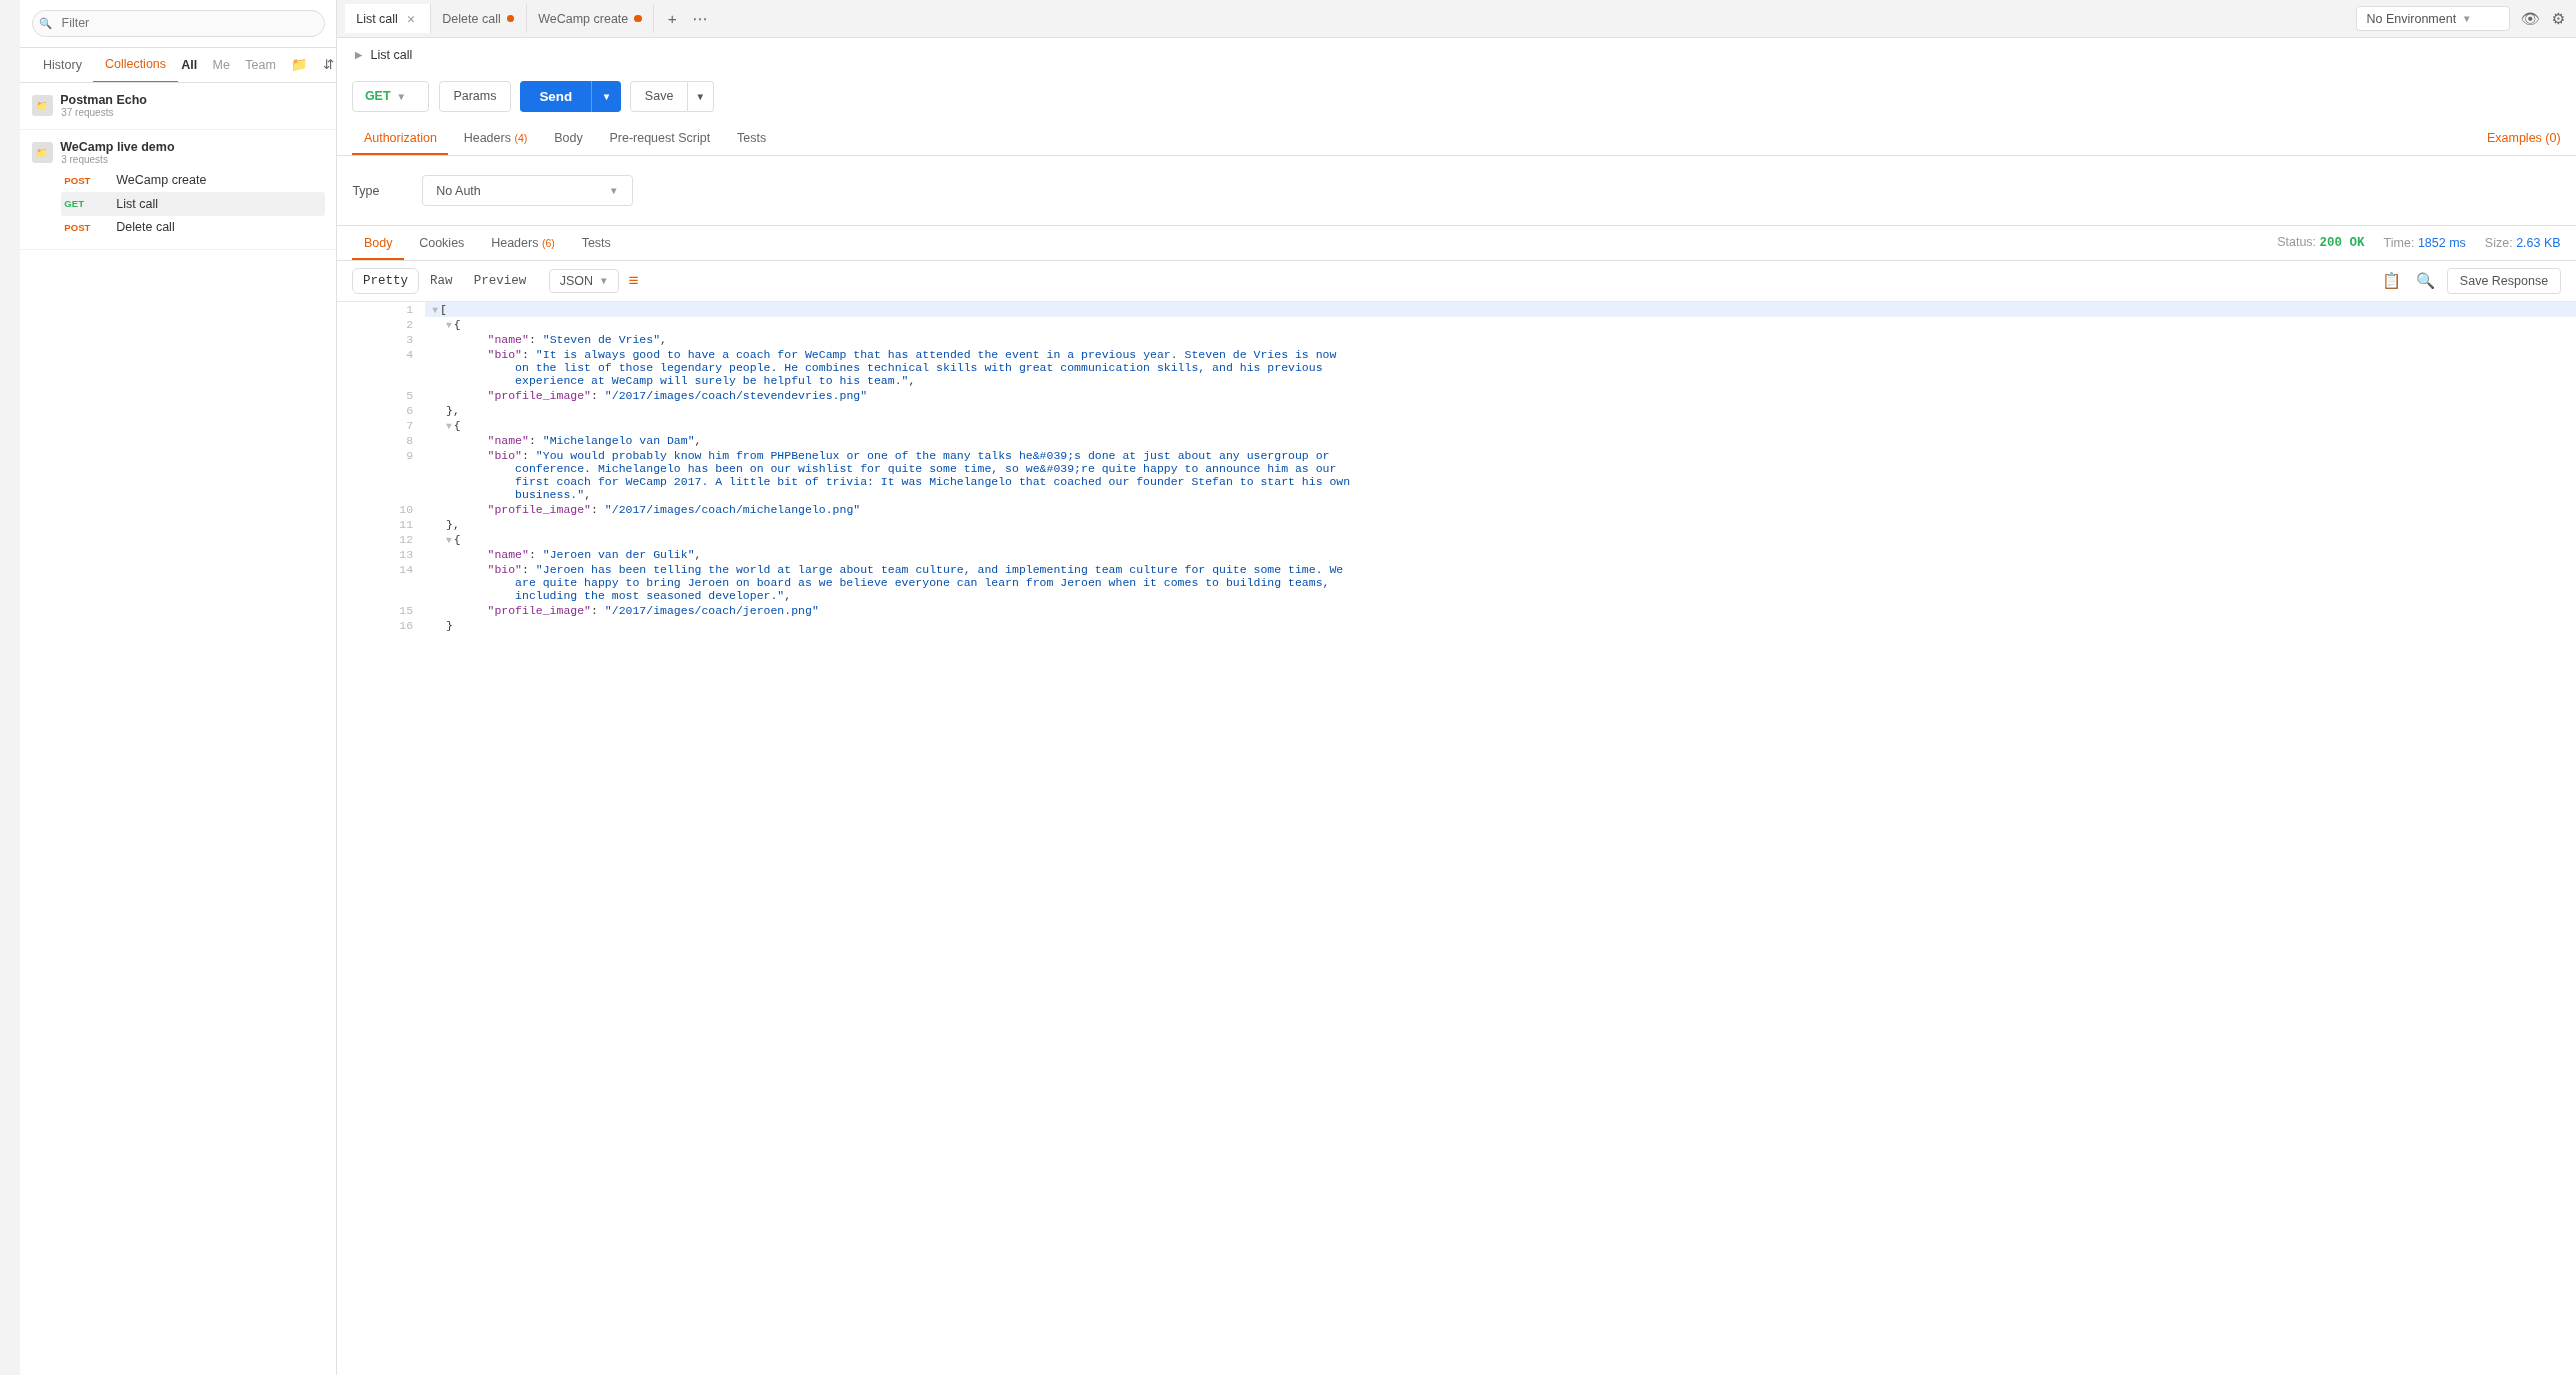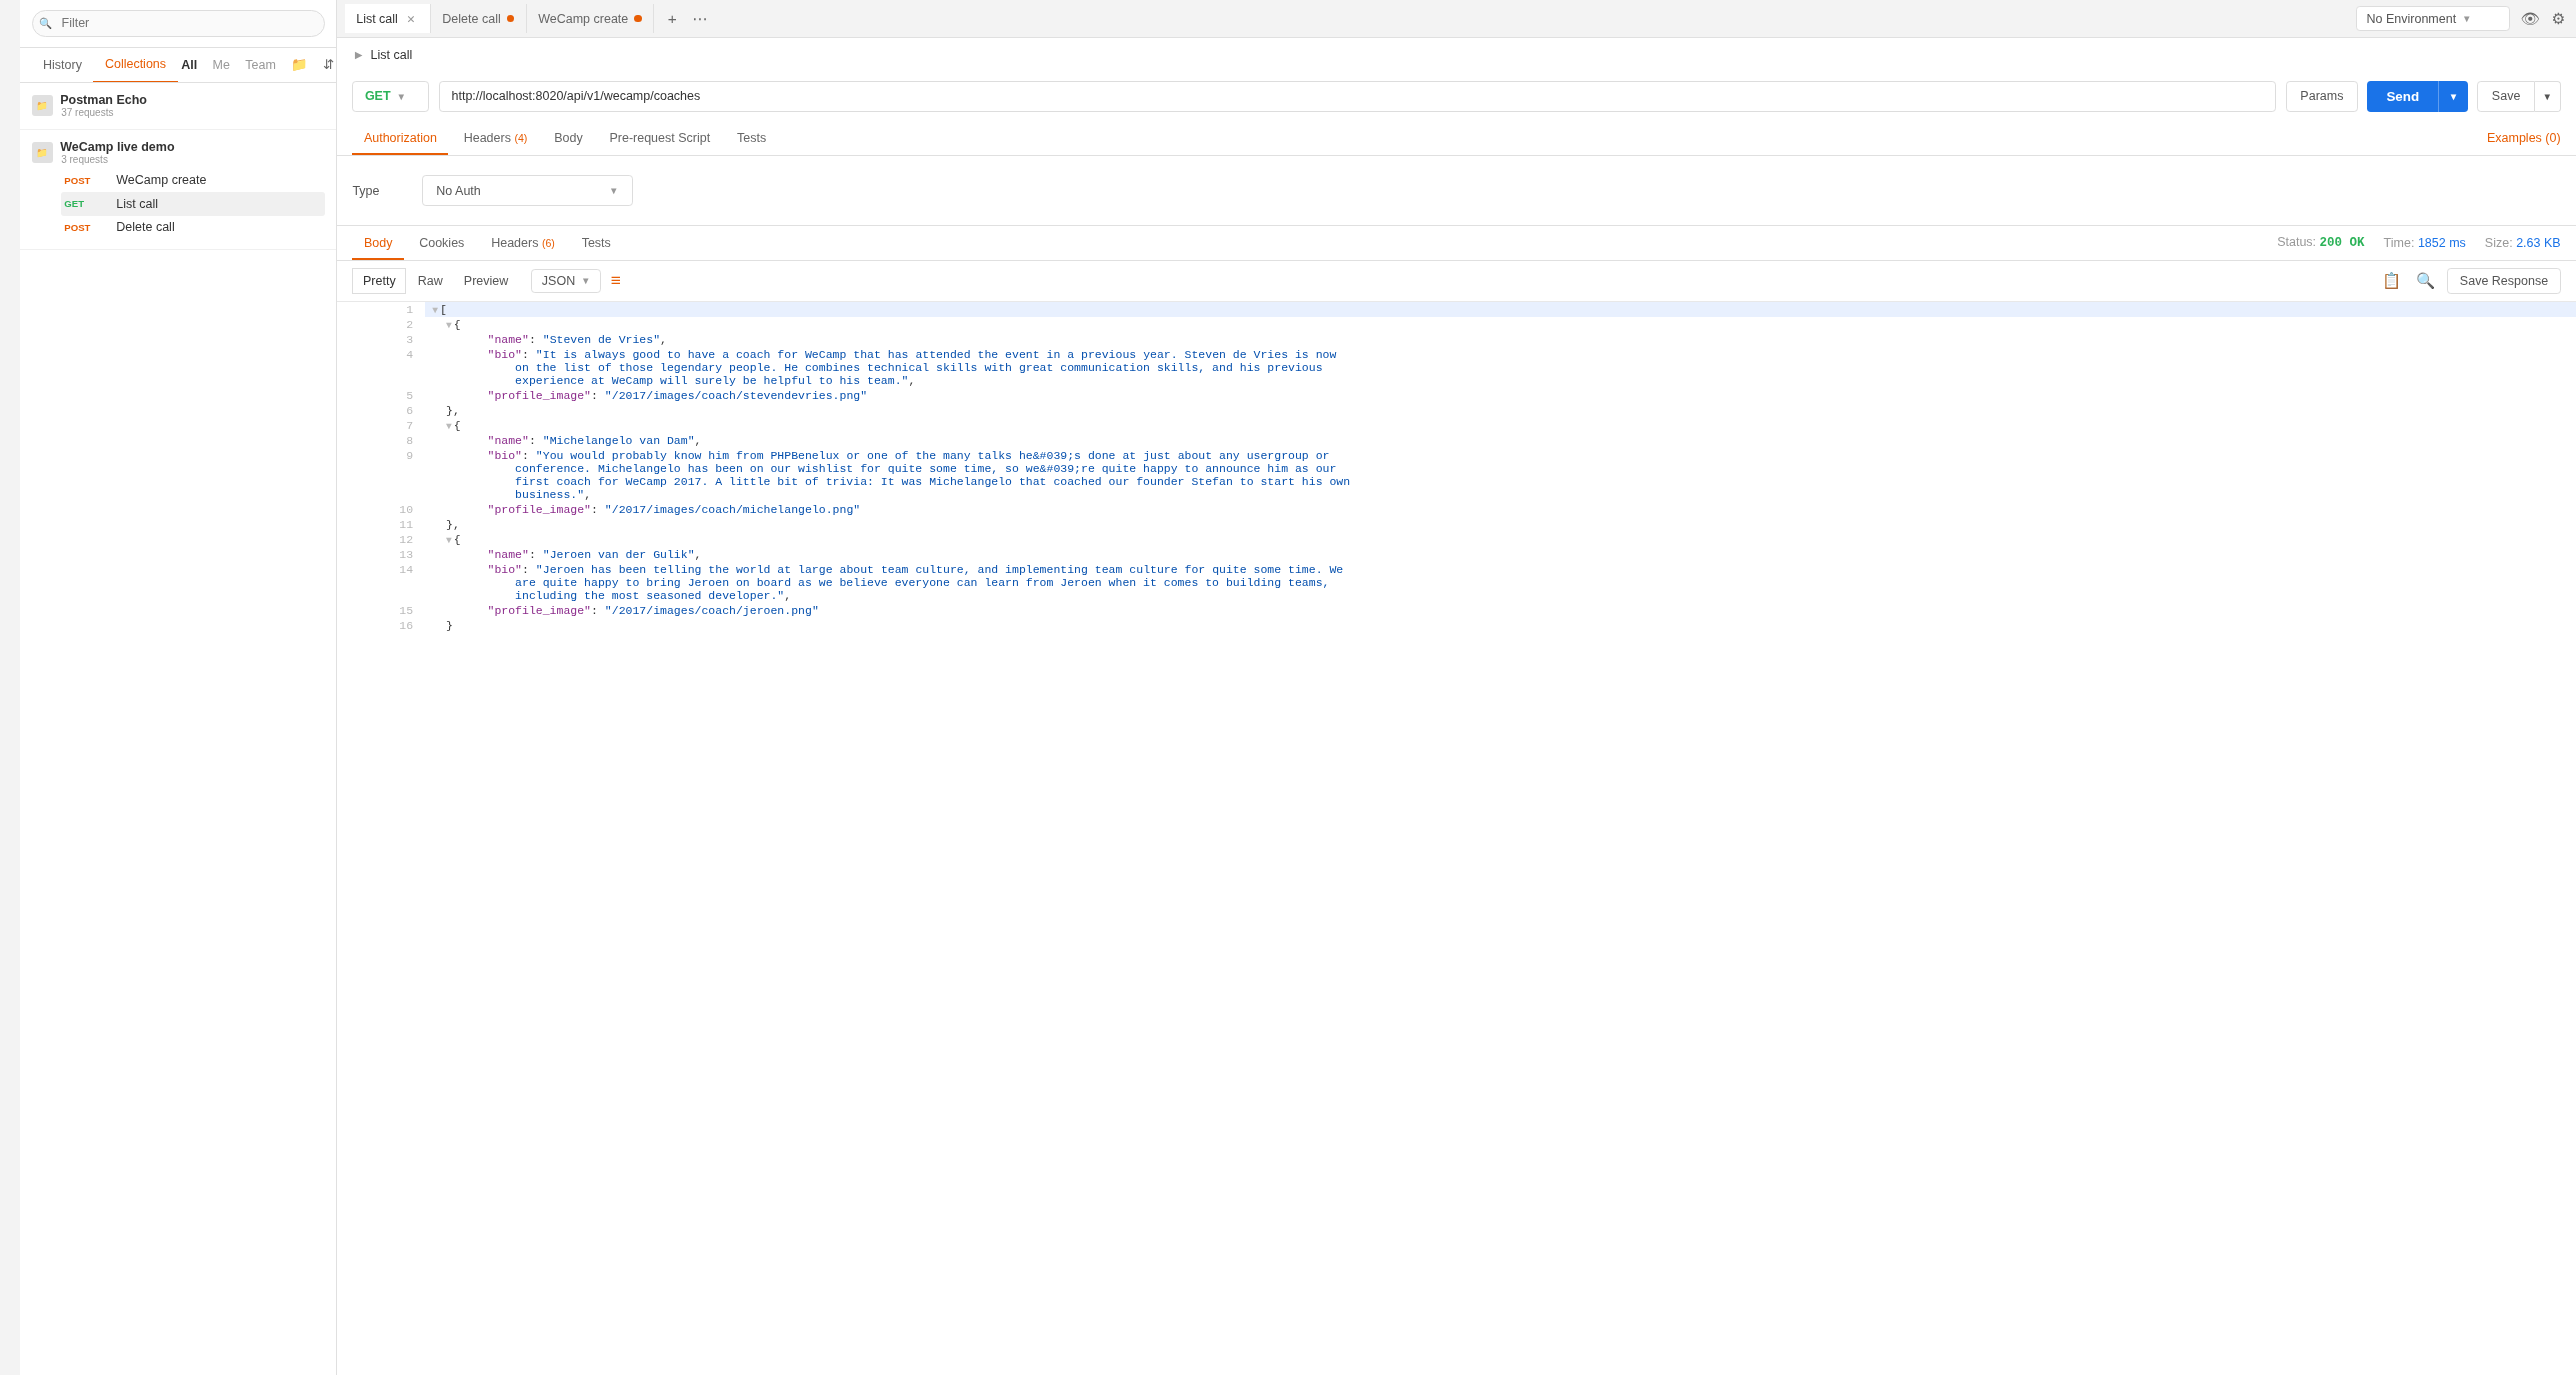--- a/index.html
+++ b/index.html
@@ -88,21 +88,21 @@
     .resp-tab.active { color: #e85d04; }
     .resp-tab.active::after { content: ''; position: absolute; bottom: 0; left: 0; right: 0; height: 1.9px; background: #e85d04; }
     .resp-tab-count { font-size: 10.6px; color: #e85d04; }
     .resp-status { margin-left: auto; display: flex; gap: 19px; align-items: center; font-size: 12.5px; }
     .status-ok { color: #2db359; font-weight: 600; font-family: Liberation Mono, monospace; }
     .status-label { color: #999; }
     .status-value { color: #1a73e8; font-weight: 500; margin-top: 18px; }
 
     
     .resp-body-tabs { display: flex; align-items: center; padding: 7.7px 15.4px; border-bottom: 1px solid #e8e8e8; gap: 1.9px; }
-    .resp-body-tab { padding: 4.8px 9.6px; border-radius: 0; cursor: pointer; font-size: 12.5px; color: #555; }
+    .resp-body-tab { padding: 4.8px 9.6px; border-radius: 6px; cursor: pointer; font-size: 12.5px; color: #555; font-family: Liberation Mono, monospace; }
     .resp-body-tab.active { background: #fff; border: 1px solid #ddd; color: #333; font-weight: 500; }
     .resp-format { display: flex; align-items: center; gap: 5.8px; border: 1px solid #ddd; border-radius: 3.8px; padding: 3.8px 9.6px; background: #fff; cursor: pointer; font-size: 12.5px; color: #555; margin-left: 11.5px; }
     .resp-format-arrow { font-size: 9.6px; color: #999; }
     .resp-wrap-btn { margin-left: 7.7px; color: #e85d04; font-size: 17.3px; cursor: pointer; }
     .resp-actions { margin-left: auto; display: flex; gap: 7.7px; align-items: center; }
     .resp-action-btn { background: none; border: none; cursor: pointer; color: #666; font-size: 15.4px; padding: 3.8px; }
     .save-response-btn { border: 1px solid #ddd; border-radius: 3.8px; padding: 4.8px 11.5px; background: #fff; cursor: pointer; font-size: 12.5px; color: #555; }
 
     
     .code-viewer { flex: 1; overflow: auto; background: #fff; font-family: 'Courier New', Courier, monospace; font-size: 11.5px; }
@@ -210,21 +210,20 @@
   <div class="request-section">
     <div class="request-breadcrumb">
       <span class="breadcrumb-arrow">►</span>
       <span>List call</span>
     </div>
     <div class="request-row">
       <div class="method-selector">
         <span>GET</span>
         <span class="method-arrow">▼</span>
       </div>
-      <input class="url-input" type="text" value="http://localhost:8020/api/v1/wecamp/coaches" style="">
       <button class="params-btn">Params</button>
       <div class="send-btn-group">
         <button class="send-btn">Send</button>
         <button class="send-arrow-btn">▼</button>
       </div>
       <div class="save-btn-group">
         <button class="save-btn">Save</button>
         <button class="save-arrow-btn">▼</button>
       </div>
     </div>

